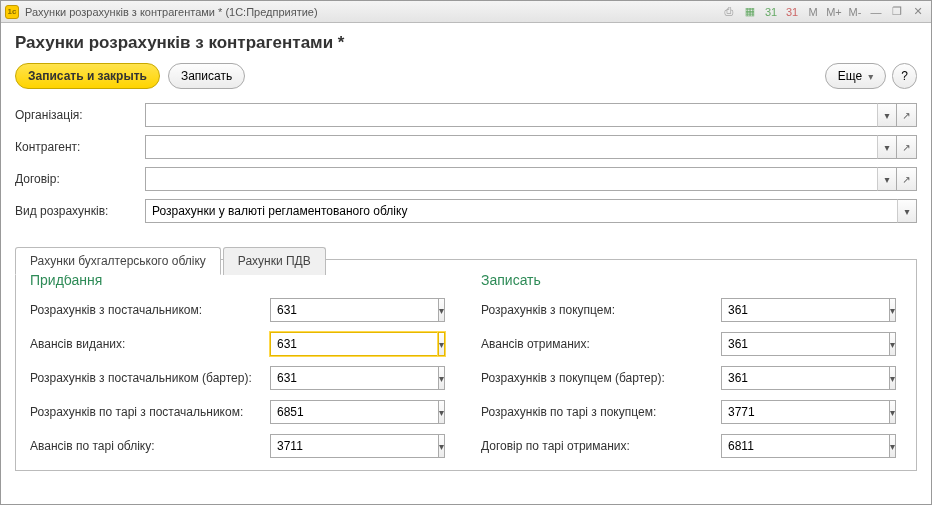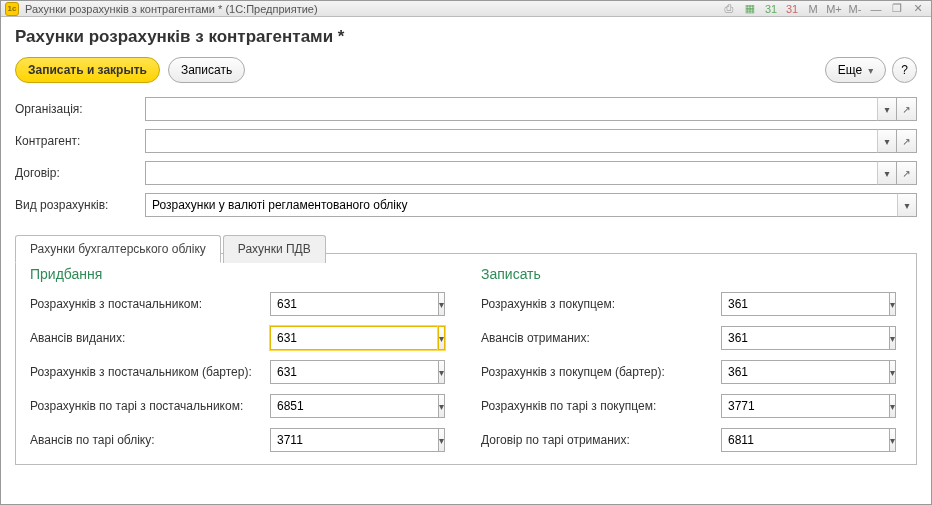--- a/index.html
+++ b/index.html
@@ -12,21 +12,21 @@
   }
   .window {
     width: 932px;
     height: 505px;
     border: 1px solid #999;
     background: #fff;
     display: flex;
     flex-direction: column;
   }
   .titlebar {
-    height: 16px;
+    height: 22px;
     background: linear-gradient(#f4f4f4, #e4e4e4);
     border-bottom: 1px solid #bbb;
     display: flex;
     align-items: center;
     padding: 0 4px;
     font-size: 11px;
     color: #555;
   }
   .titlebar .app-icon {
     width: 14px; height:14px;
@@ -127,21 +127,21 @@
     padding:6px 14px;
     border:1px solid #bbb;
     border-bottom:none;
     background:#f0f0f0;
     margin-right:2px;
     border-radius:3px 3px 0 0;
     font-size:12px;
     color:#444;
     cursor:pointer;
     position:relative;
-    top:10px;
+    top:16px;
   }
   .tab.active {
     background:#fff;
     border-bottom:1px solid #fff;
   }
   .tab-panel {
     border:1px solid #bbb;
     border-top:none;
     padding:12px 14px 2px;
   }

